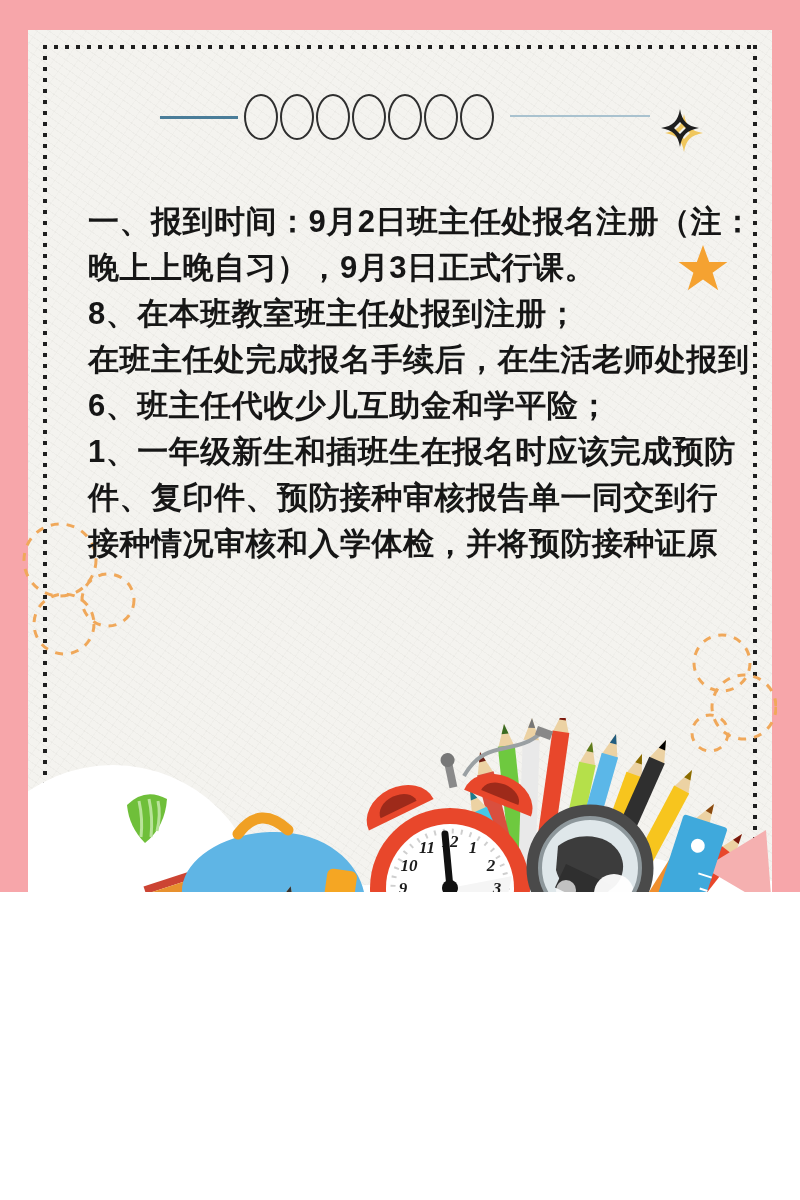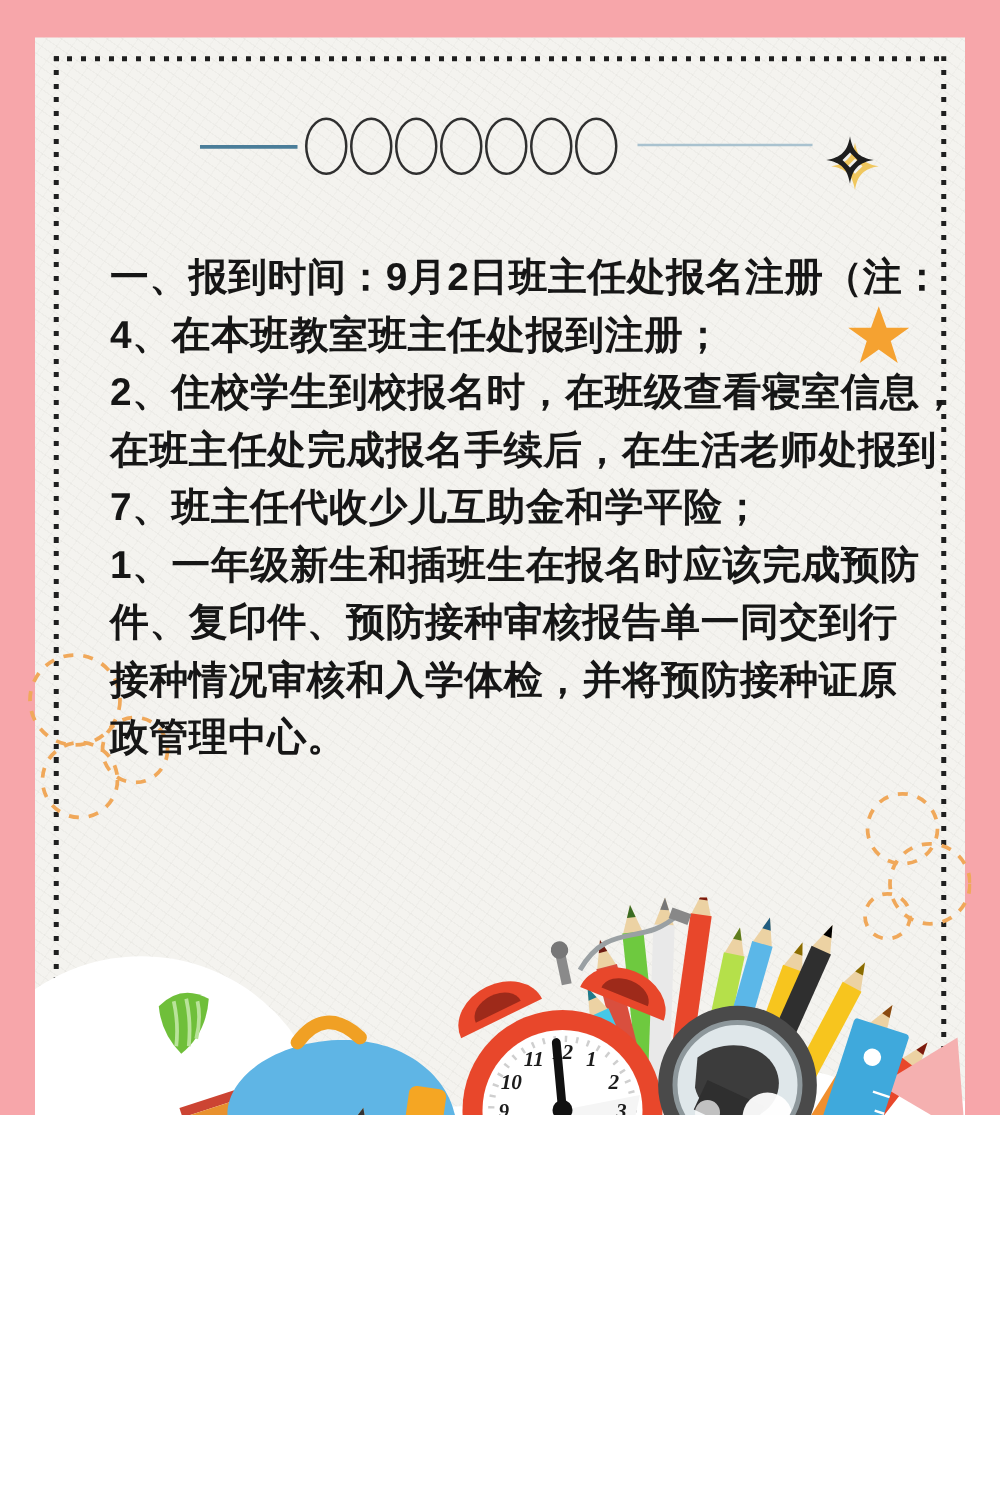--- a/index.html
+++ b/index.html
@@ -63,28 +63,27 @@
   <svg class="abs" style="left:682px;top:625px;" width="95" height="130" viewBox="0 0 95 130">
     <g fill="none" stroke="#f0a85a" stroke-width="3" stroke-dasharray="8 8">
       <circle cx="40" cy="38" r="28"></circle>
         <circle cx="62" cy="82" r="32"></circle>
         <circle cx="28" cy="108" r="18"></circle>
     </g>
   </svg>
 
   <div class="notice">
     <div class="line">一、报到时间：9月2日班主任处报名注册（注：</div>
-    <div class="line">4、在本班教室班主任处报到注册；</div>
-    <div class="line">2、住校学生到校报名时，在班级查看寝室信息，</div>
+    <div class="line">晚上上晚自习），9月3日正式行课。</div>
+    <div class="line">8、在本班教室班主任处报到注册；</div>
     <div class="line">在班主任处完成报名手续后，在生活老师处报到</div>
-    <div class="line">7、班主任代收少儿互助金和学平险；</div>
+    <div class="line">6、班主任代收少儿互助金和学平险；</div>
     <div class="line">1、一年级新生和插班生在报名时应该完成预防</div>
     <div class="line">件、复印件、预防接种审核报告单一同交到行</div>
     <div class="line">接种情况审核和入学体检，并将预防接种证原</div>
-    <div class="line">政管理中心。</div>
   </div>
 
   <svg class="abs" style="left:28px;top:740px;" width="744" height="422" viewBox="0 0 744 422">
     <g fill="#ffffff">
       <circle cx="85" cy="175" r="150"></circle>
         <circle cx="215" cy="235" r="115"></circle>
         <circle cx="340" cy="270" r="125"></circle>
       <circle cx="470" cy="255" r="115"></circle>
         <circle cx="600" cy="240" r="125"></circle>
         <circle cx="705" cy="265" r="130"></circle>

